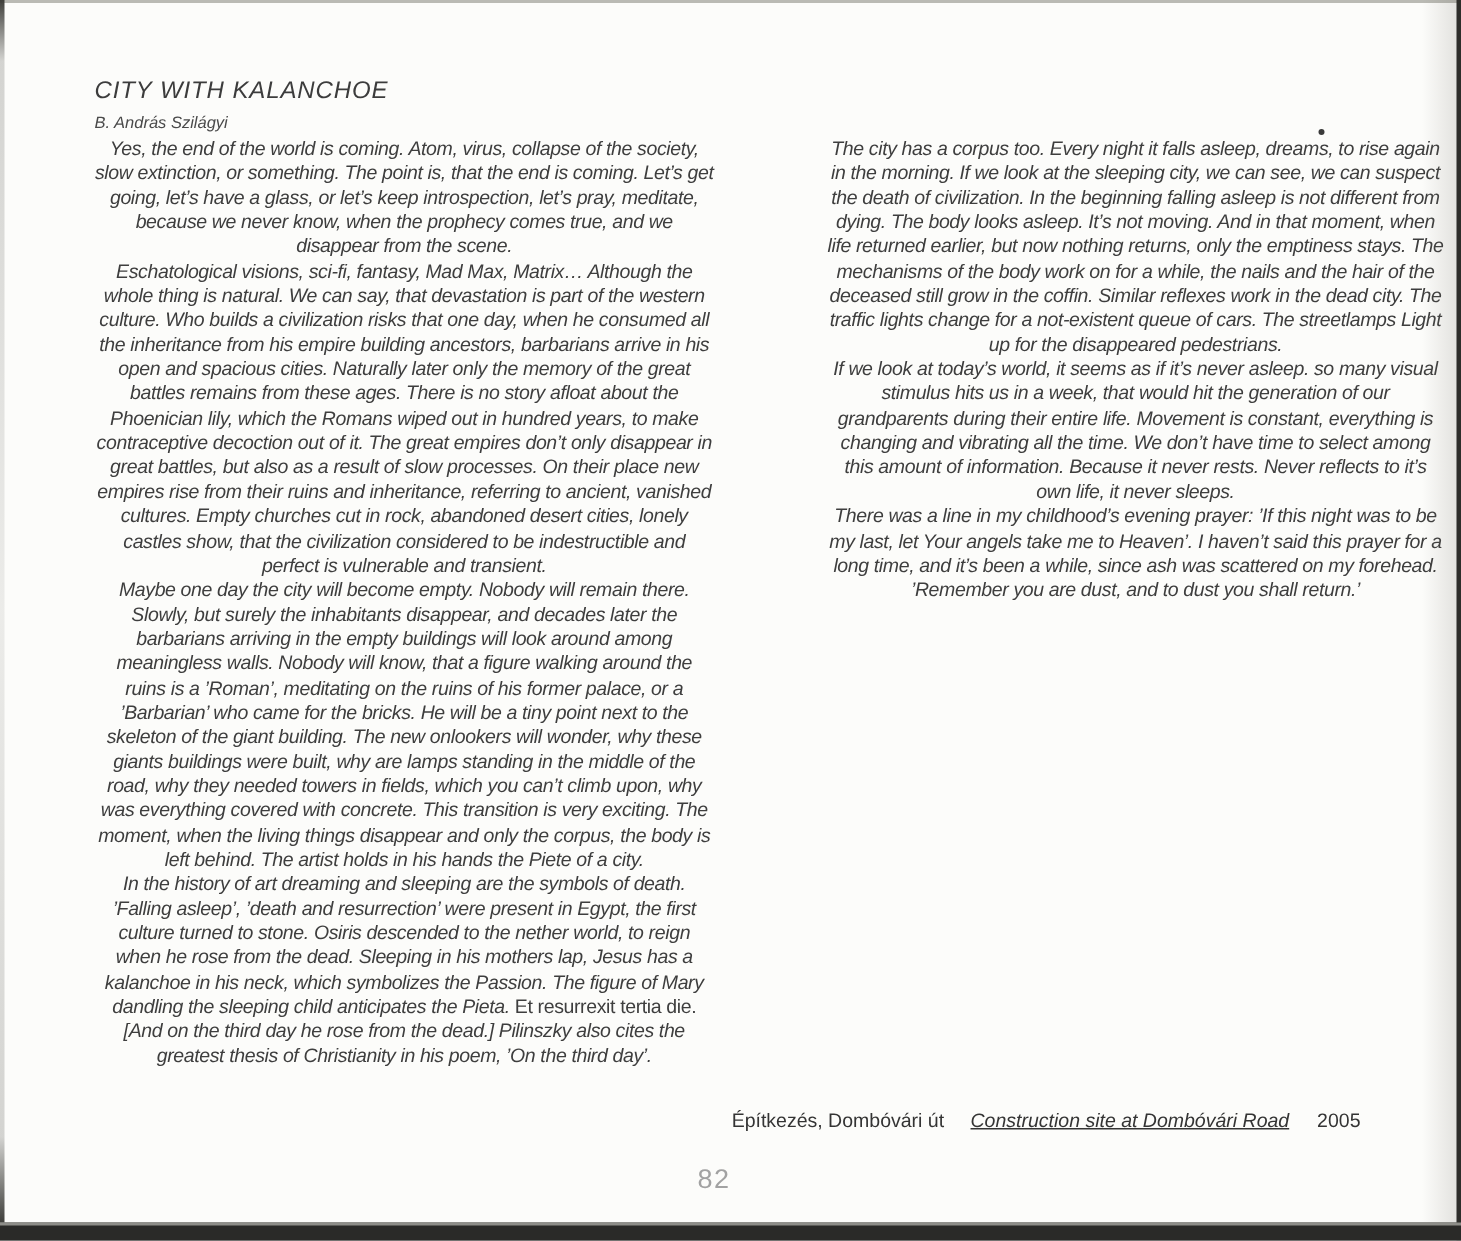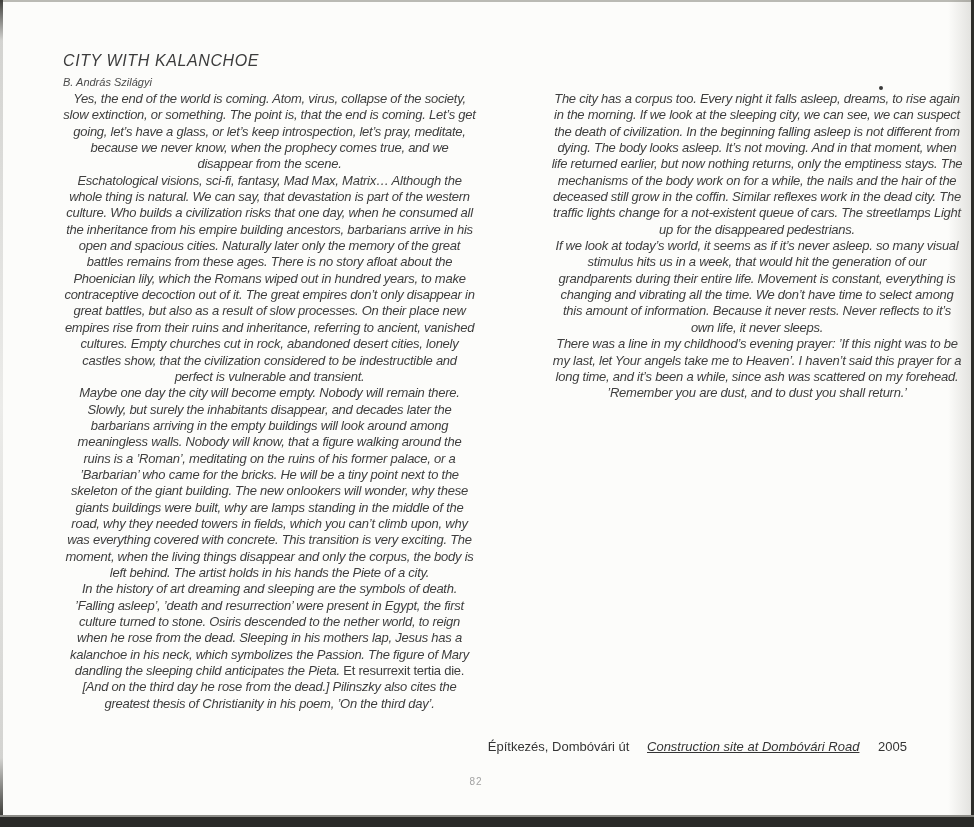--- a/index.html
+++ b/index.html
@@ -65,21 +65,21 @@
   .caption {
     position: absolute; top: 739px; right: 67px;
     font-size: 13px; color: #343434; white-space: nowrap;
   }
   .caption .hu { font-style: normal; }
   .caption .en { font-style: italic; margin-left: 14px; text-decoration: underline; }
   .caption .yr { font-style: normal; margin-left: 15px; text-align: center; }
   .pagenum {
     position: absolute; left: 426px; top: 776px; width: 100px;
     text-align: center;
-    font-size: 10px; letter-spacing: 1px; color: #a2a2a2;
+    font-size: 18px; letter-spacing: 1px; color: #a2a2a2;
   }
 </style>
 </head>
 <body>
 
 <div class="page">
 
   <h1 class="title">CITY WITH KALANCHOE</h1>
   <div class="byline">B. András Szilágyi</div>
 

